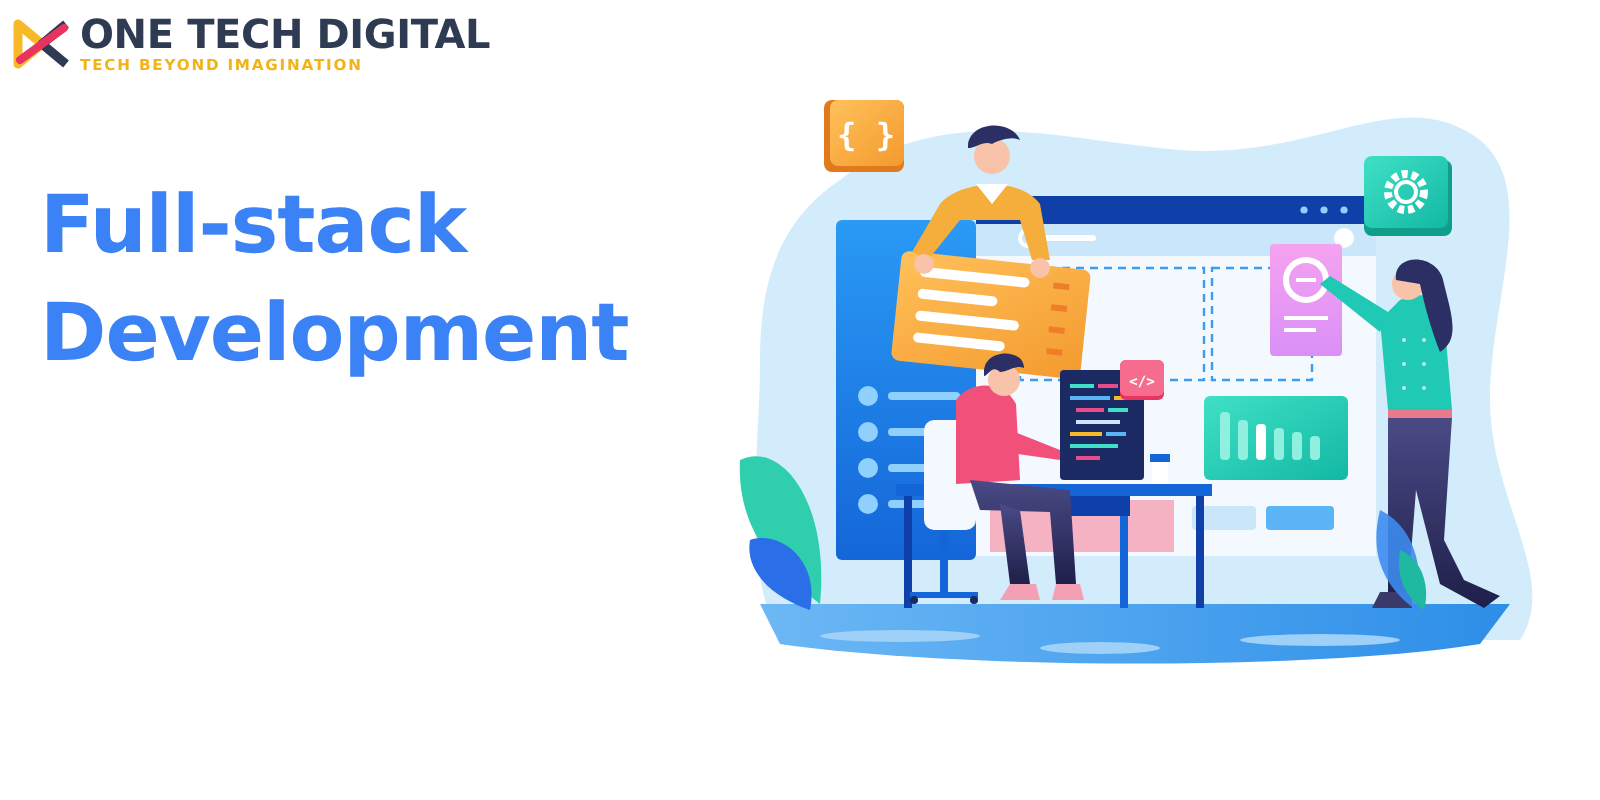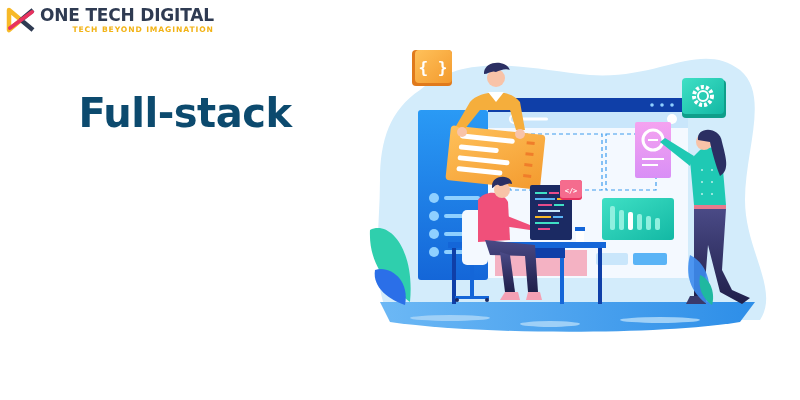--- a/index.html
+++ b/index.html
@@ -2,25 +2,25 @@
 <html><head>
 <meta charset="utf-8">
 <style>
   html, body { margin: 0; padding: 0; }
   body {
     width: 800px; height: 400px; background: #ffffff; position: relative; overflow: hidden;
     font-family: "DejaVu Sans", sans-serif;
   }
   .logo { position: absolute; left: 6px; top: 7px; display: flex; align-items: center; gap: 4px; }
   .logo-text { display: flex; flex-direction: column; line-height: 1; }
-  .logo-name { font-family: "DejaVu Sans", sans-serif; font-weight: bold; font-size: 17px; color: #2f3b52; letter-spacing: -0.2px; }
-  .logo-tag { font-family: "DejaVu Sans", sans-serif; font-weight: bold; font-size: 7.6px; color: #f2b316; letter-spacing: 0.9px; margin-top: 2px; text-align: right; }
+  .logo-name { font-family: "DejaVu Sans", sans-serif; font-weight: bold; font-size: 20px; color: #2f3b52; letter-spacing: -0.2px; }
+  .logo-tag { font-family: "DejaVu Sans", sans-serif; font-weight: bold; font-size: 7.6px; color: #f2b316; letter-spacing: 0.9px; margin-top: 2px; }
   .headline {
-    position: absolute; left: 20px; top: 86px; width: 330px; text-align: center;
-    color: #0c4a6e; font-family: "DejaVu Sans", sans-serif; font-weight: bold;
+    position: absolute; left: 20px; top: 86px; width: 330px; 
+    color: #3b82f6; font-family: "DejaVu Sans", sans-serif; font-weight: bold;
     font-size: 40px; line-height: 54px; letter-spacing: -0.5px;
   }
   .headline div { white-space: nowrap; }
   .illustration { position: absolute; left: 360px; top: 30px; width: 420px; height: 310px; }
 </style>
 </head>
 <body>
 
 <div class="logo">
   <svg width="30" height="26" viewBox="0 0 30 26">
@@ -29,20 +29,21 @@
     <line x1="4" y1="21" x2="26" y2="5" stroke="#e8325f" stroke-width="4" stroke-linecap="round"></line>
   </svg>
   <div class="logo-text">
     <span class="logo-name">ONE TECH DIGITAL</span>
     <span class="logo-tag">TECH BEYOND IMAGINATION</span>
   </div>
 </div>
 
 <div class="headline">
   <div>Full-stack</div>
+  <div>Development</div>
 </div>
 
 <svg class="illustration" viewBox="0 0 420 310">
   <defs>
     <linearGradient id="gBlue" x1="0" y1="0" x2="0" y2="1">
         <stop offset="0" stop-color="#2a9af5"></stop>
         <stop offset="1" stop-color="#1466d8"></stop>
       </linearGradient>
     <linearGradient id="gOrange" x1="0" y1="0" x2="1" y2="1">
         <stop offset="0" stop-color="#ffc15a"></stop>

